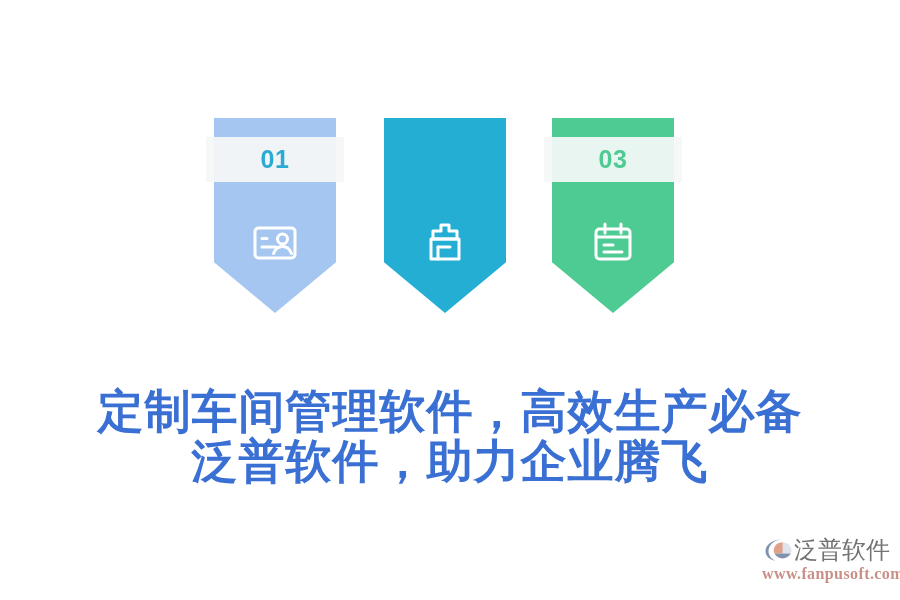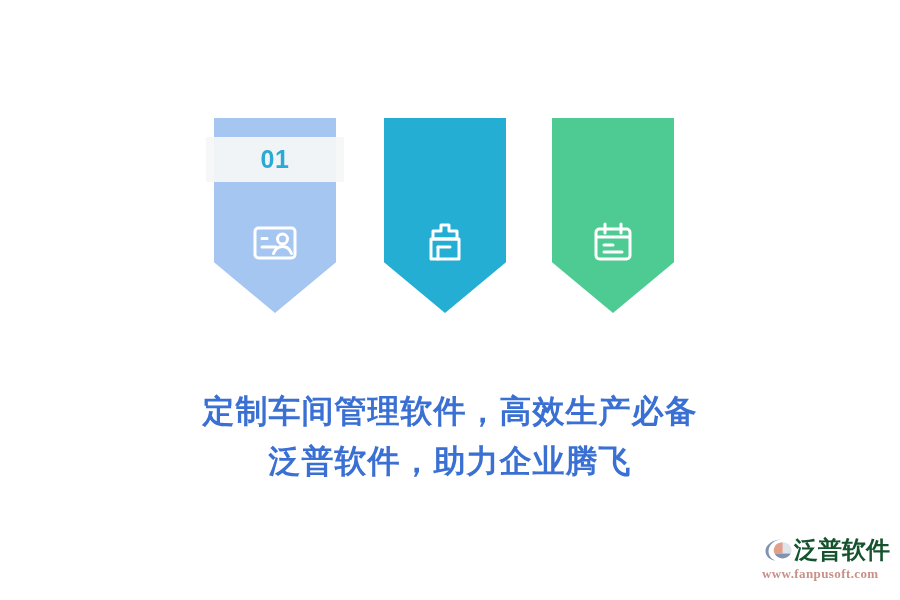--- a/index.html
+++ b/index.html
@@ -97,21 +97,21 @@
   .banner-icon svg { display: block; }
 
   
   .headline {
     position: absolute;
     left: 0;
     top: 386px;
     width: 900px;
     text-align: center;
     color: #3a6fd3;
-    font-size: 32px;
+    font-size: 46px;
     font-weight: 700;
     line-height: 50px;
     letter-spacing: 1px;
   }
   .headline-line { display: block; }
 
   
   .logo {
     position: absolute;
     left: 762px;
@@ -124,30 +124,30 @@
     align-items: center;
     height: 32px;
   }
   .logo-mark {
     width: 30px;
     height: 30px;
     flex: 0 0 30px;
     margin-right: 2px;
   }
   .logo-name {
-    color: #14532d;
+    color: #737373;
     font-size: 24px;
-    font-weight: 700;
+    font-weight: 400;
     line-height: 30px;
     letter-spacing: 0px;
     white-space: nowrap;
   }
   .logo-url {
     color: #c99088;
-    font-size: 13px;
+    font-size: 16px;
     font-weight: 700;
     line-height: 16px;
     letter-spacing: 0.4px;
     white-space: nowrap;
     font-family: "Liberation Serif", "DejaVu Serif", serif;
   }
 </style>
 </head>
 <body>
 
@@ -178,20 +178,23 @@
           <path d="M18 3h8v6h8v8H10V9h8V3z" stroke="#ffffff" stroke-width="3" stroke-linejoin="round"></path>
           <path d="M8 17h28v20H8V17z" stroke="#ffffff" stroke-width="3" stroke-linejoin="round"></path>
           <path d="M15 25v12" stroke="#ffffff" stroke-width="3" stroke-linecap="round"></path>
           <path d="M15 25h12" stroke="#ffffff" stroke-width="3" stroke-linecap="round"></path>
         </svg>
       </div>
     </div>
 
     <div class="banner banner-3">
       <div class="pennant"></div>
+      <div class="band">
+        <div class="band-number">03</div>
+      </div>
       <div class="banner-icon">
         <svg width="44" height="42" viewBox="0 0 44 42" fill="none" xmlns="http://www.w3.org/2000/svg">
           <rect x="5" y="7" width="34" height="30" rx="3.5" stroke="#ffffff" stroke-width="3"></rect>
           <path d="M5 15h34" stroke="#ffffff" stroke-width="3"></path>
           <path d="M14 2v9" stroke="#ffffff" stroke-width="3" stroke-linecap="round"></path>
           <path d="M30 2v9" stroke="#ffffff" stroke-width="3" stroke-linecap="round"></path>
           <path d="M13 23h9" stroke="#ffffff" stroke-width="3" stroke-linecap="round"></path>
           <path d="M13 30h18" stroke="#ffffff" stroke-width="3" stroke-linecap="round"></path>
         </svg>
       </div>

